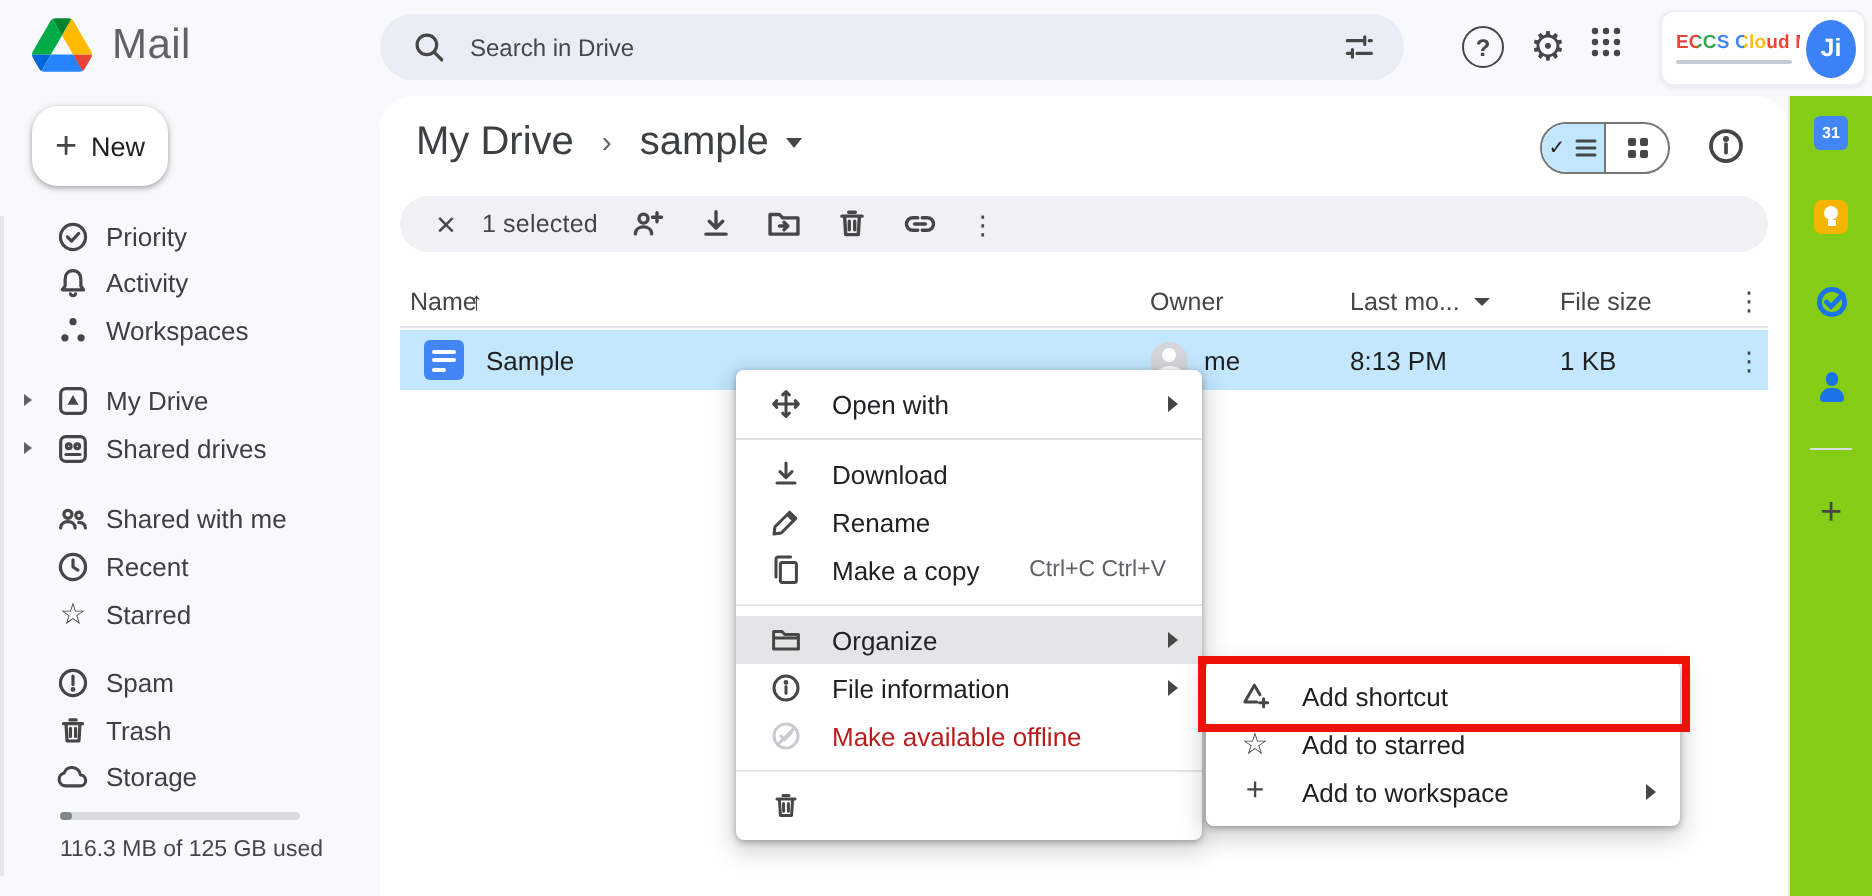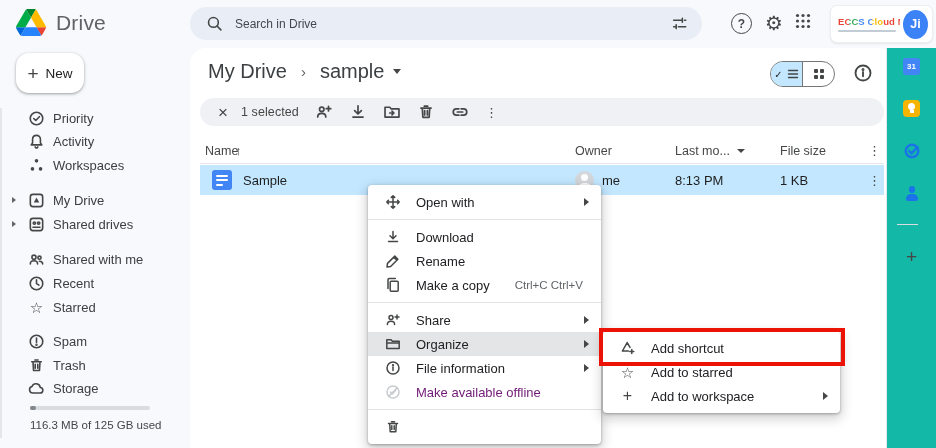--- a/index.html
+++ b/index.html
@@ -77,28 +77,28 @@
   .menu { position:absolute; background:#fff; border-radius:4px; box-shadow:0 1px 3px rgba(0,0,0,.3),0 4px 12px 2px rgba(0,0,0,.18); padding:5px 0; z-index:20; }
   .ctx-menu { left:368px; top:185px; width:233px; }
   .sub-menu { left:603px; top:331px; width:237px; z-index:21; }
   .menu-item { height:24px; display:flex; align-items:center; padding:0 12px 0 16px; font-size:13px; color:#202124; cursor:pointer; }
   .mi-icon { width:17px; height:17px; margin-right:15px; display:flex; align-items:center; justify-content:center; color:#444746; flex:none; }
   .mi-label { flex:1; white-space:nowrap; }
   .mi-shortcut { font-size:11.5px; color:#5f6368; margin-right:6px;text-align:center; }
   .mi-caret { width:0; height:0; border-left:5px solid #444746; border-top:4px solid transparent; border-bottom:4px solid transparent; }
   .menu-divider { height:1px; background:#e1e3e6; margin:5px 0; }
   .menu-item.hl { background:#e4e5e7; }
-  .menu-item.disabled { color:#701a75; cursor:default; }
+  .menu-item.disabled { color:#b91c1c; cursor:default; }
   .menu-item.disabled .mi-icon { color:#c8cbcf; }
   .star-glyph { font-size:15px; line-height:1; }
 
   .red-box { position:absolute; left:599px; top:328px; width:246px; height:38px; border:4px solid #ec1306; z-index:30; pointer-events:none; }
 
   
-  .apps-panel { position:absolute; right:0; top:48px; width:50px; height:400px; background:#14b8a6; border-left:1px solid #e4e7eb; }
+  .apps-panel { position:absolute; right:0; top:48px; width:42px; height:400px; background:#84cc16; border-left:1px solid #e4e7eb; }
   .ap-ico { position:absolute; left:50%; transform:translateX(-50%); width:18px; height:18px; display:flex; align-items:center; justify-content:center; cursor:pointer; }
   .cal-tile { width:17px; height:17px; background:#4285f4; border-radius:3px; color:#fff; font-size:8px; font-weight:bold; display:flex; align-items:center; justify-content:center; }
   .keep-tile { width:17px; height:17px; background:#f5b400; border-radius:4px; position:relative; }
   .keep-tile::before { content:""; position:absolute; left:5px; top:3.5px; width:7px; height:7px; border-radius:50%; background:#fff; }
   .keep-tile::after { content:""; position:absolute; left:6.5px; top:10.5px; width:4px; height:3px; background:#fff; }
   .contacts-person { position:relative; width:16px; height:16px; }
   .contacts-person::before { content:""; position:absolute; left:5px; top:1px; width:6.5px; height:6.5px; border-radius:50%; background:#1a73e8; }
   .contacts-person::after { content:""; position:absolute; left:2.5px; top:8.5px; width:11.5px; height:7px; border-radius:5px 5px 2px 2px; background:#1a73e8; }
   .ap-divider { position:absolute; left:10px; width:21px; height:1px; background:#dadce0; }
   .ap-plus { font-size:19px; color:#444746; font-weight:400; }
@@ -114,21 +114,21 @@
   <div class="topbar">
     <div class="brand">
       <svg viewBox="0 0 87.3 78">
         <path fill="#0066da" d="m6.6 66.85 3.85 6.65c.8 1.4 1.95 2.5 3.3 3.3l13.75-23.8H0c0 1.55.4 3.1 1.2 4.5z"></path>
         <path fill="#00ac47" d="M43.65 25 29.9 1.2c-1.35.8-2.5 1.9-3.3 3.3l-25.4 44A9.06 9.06 0 0 0 0 53h27.5z"></path>
         <path fill="#ea4335" d="M73.55 76.8c1.35-.8 2.5-1.9 3.3-3.3l1.6-2.75L86.1 57.5c.8-1.4 1.2-2.95 1.2-4.5H59.8l5.85 11.5z"></path>
         <path fill="#00832d" d="M43.65 25 57.4 1.2C56.05.4 54.5 0 52.9 0H34.4c-1.6 0-3.15.45-4.5 1.2z"></path>
         <path fill="#2684fc" d="M59.8 53H27.5L13.75 76.8c1.35.8 2.9 1.2 4.5 1.2h50.8c1.6 0 3.15-.45 4.5-1.2z"></path>
         <path fill="#ffba00" d="m73.4 26.5-12.7-22c-.8-1.4-1.95-2.5-3.3-3.3L43.65 25l16.15 28h27.45c0-1.55-.4-3.1-1.2-4.5z"></path>
       </svg>
-      <span class="brand-name">Drive</span>
+      <span class="brand-name">Mail</span>
     </div>
 
     <div class="searchbar">
       <svg class="ic" width="17" height="17" viewBox="0 0 16 16">
         <circle cx="7" cy="7" r="4.6"></circle>
           <path d="M10.4 10.4 14 14"></path>
       </svg>
       <span class="ph">Search in Drive</span>
       <svg class="ic" width="17" height="17" viewBox="0 0 16 16">
         <path d="M2.5 5h7.5 M12.8 5h1 M10.7 3.2v3.6 M2.5 11h2 M7 11h6.8 M4.9 9.2v3.6"></path>
@@ -400,30 +400,20 @@
       <span class="mi-icon">
         <svg class="ic" width="16" height="16" viewBox="0 0 16 16">
             <rect x="5.2" y="4.2" width="8" height="10" rx="1"></rect>
             <path d="M3 11.5V2.8A1.3 1.3 0 0 1 4.3 1.5h6"></path>
           </svg>
       </span>
       <span class="mi-label">Make a copy</span>
       <span class="mi-shortcut">Ctrl+C Ctrl+V</span>
     </div>
     <div class="menu-divider"></div>
-    <div class="menu-item">
-      <span class="mi-icon">
-        <svg class="ic" width="16" height="16" viewBox="0 0 16 16">
-            <circle cx="6" cy="5.6" r="2"></circle>
-            <path d="M2.4 12.4c0-2 1.7-3.1 3.6-3.1s3.6 1.1 3.6 3.1 M12 3v4 M10 5h4"></path>
-          </svg>
-      </span>
-      <span class="mi-label">Share</span>
-      <span class="mi-caret"></span>
-    </div>
     <div class="menu-item hl">
       <span class="mi-icon">
         <svg class="ic" width="16" height="16" viewBox="0 0 16 16">
             <path d="M1.8 3.8h4.2L7.4 5.3h6.8v7.2H1.8z M1.8 7h12.4"></path>
           </svg>
       </span>
       <span class="mi-label">Organize</span>
       <span class="mi-caret"></span>
     </div>
     <div class="menu-item">

